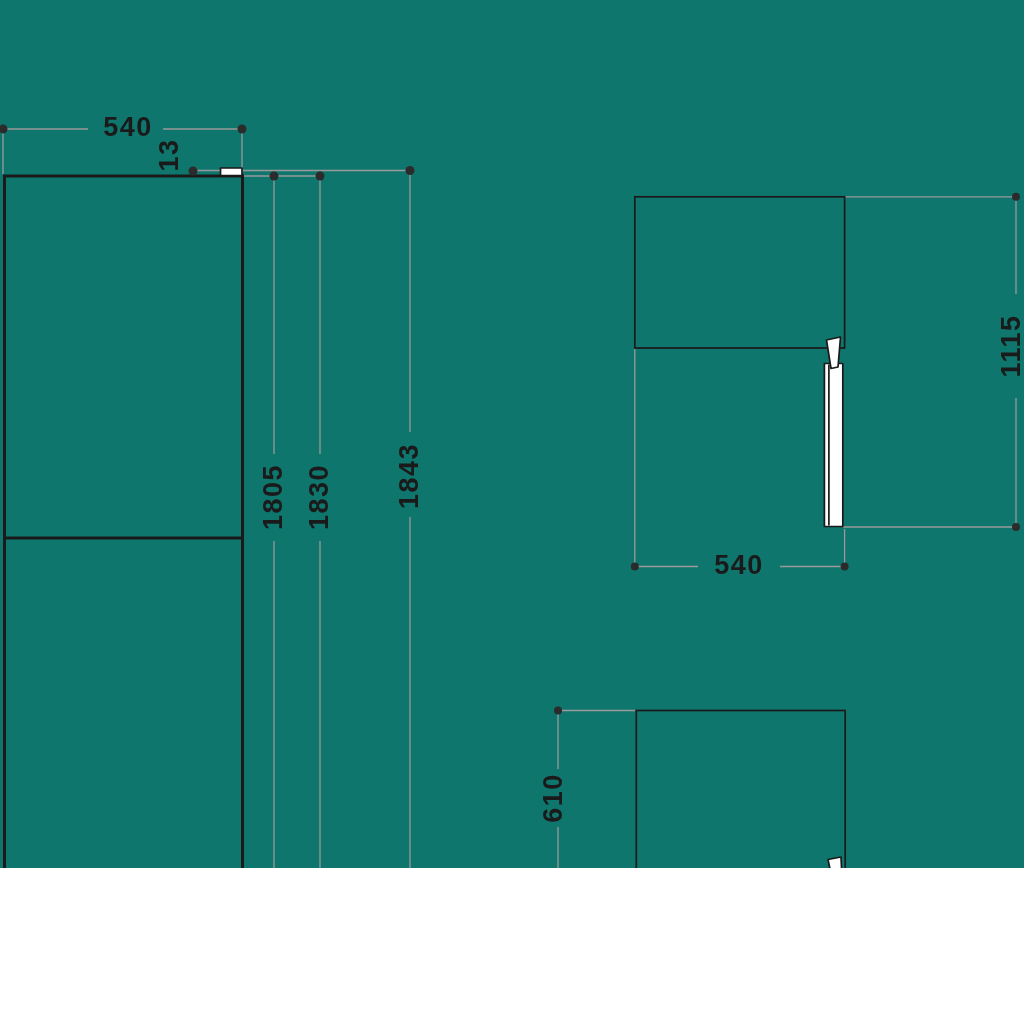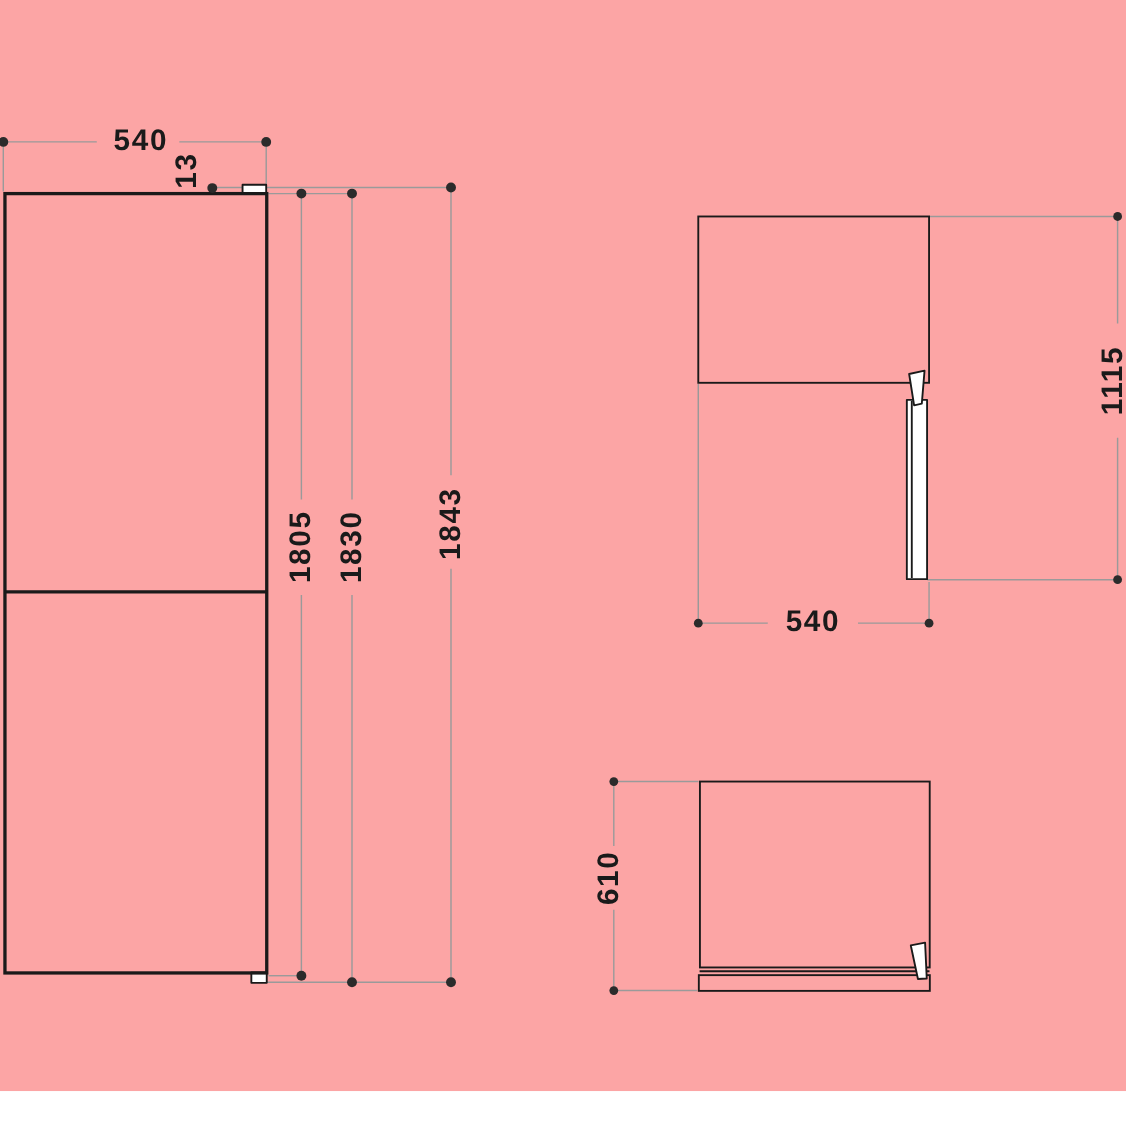--- a/index.html
+++ b/index.html
@@ -3,22 +3,22 @@
 <meta charset="utf-8">
 <style>
   html, body {
     margin: 0;
     padding: 0;
     background: #ffffff;
   }
   #canvas {
     position: relative;
     width: 1024px;
-    height: 992px;
-    background: #fca5a5;
+    height: 868px;
+    background: #0f766e;
     overflow: hidden;
   }
   svg { display: block; }
   
   .obj  { stroke: #1a1a1a; stroke-width: 3;   fill: none; }
   
   .obj2 { stroke: #1a1a1a; stroke-width: 1.7; fill: none; }
   
   .dim  { stroke: #9a9a9a; stroke-width: 1.3; fill: none; }
   

